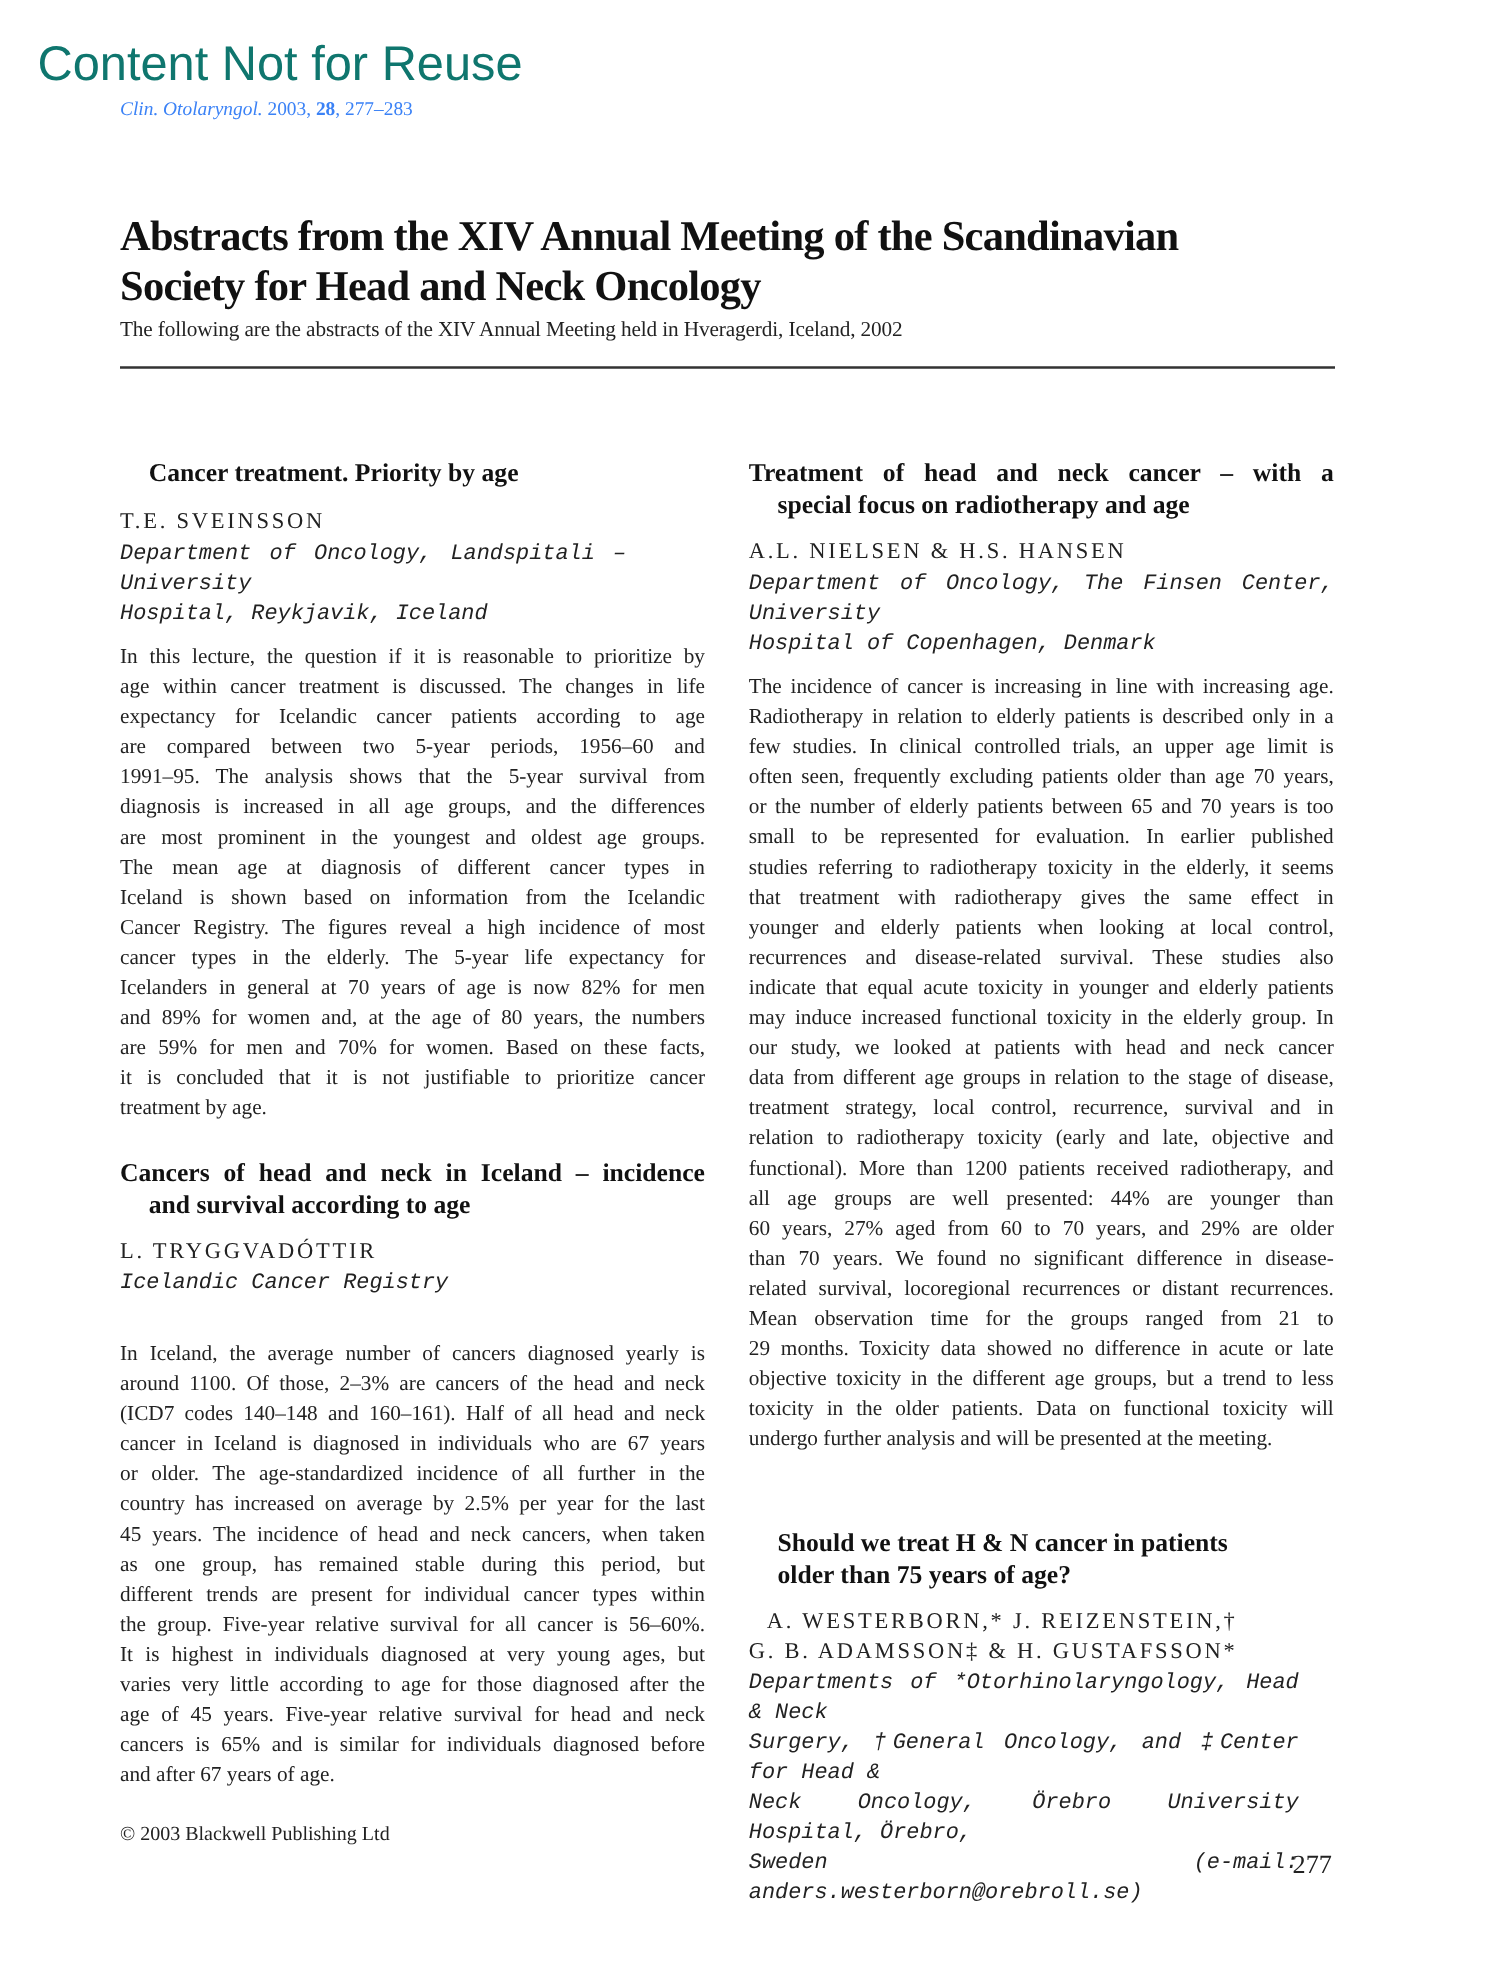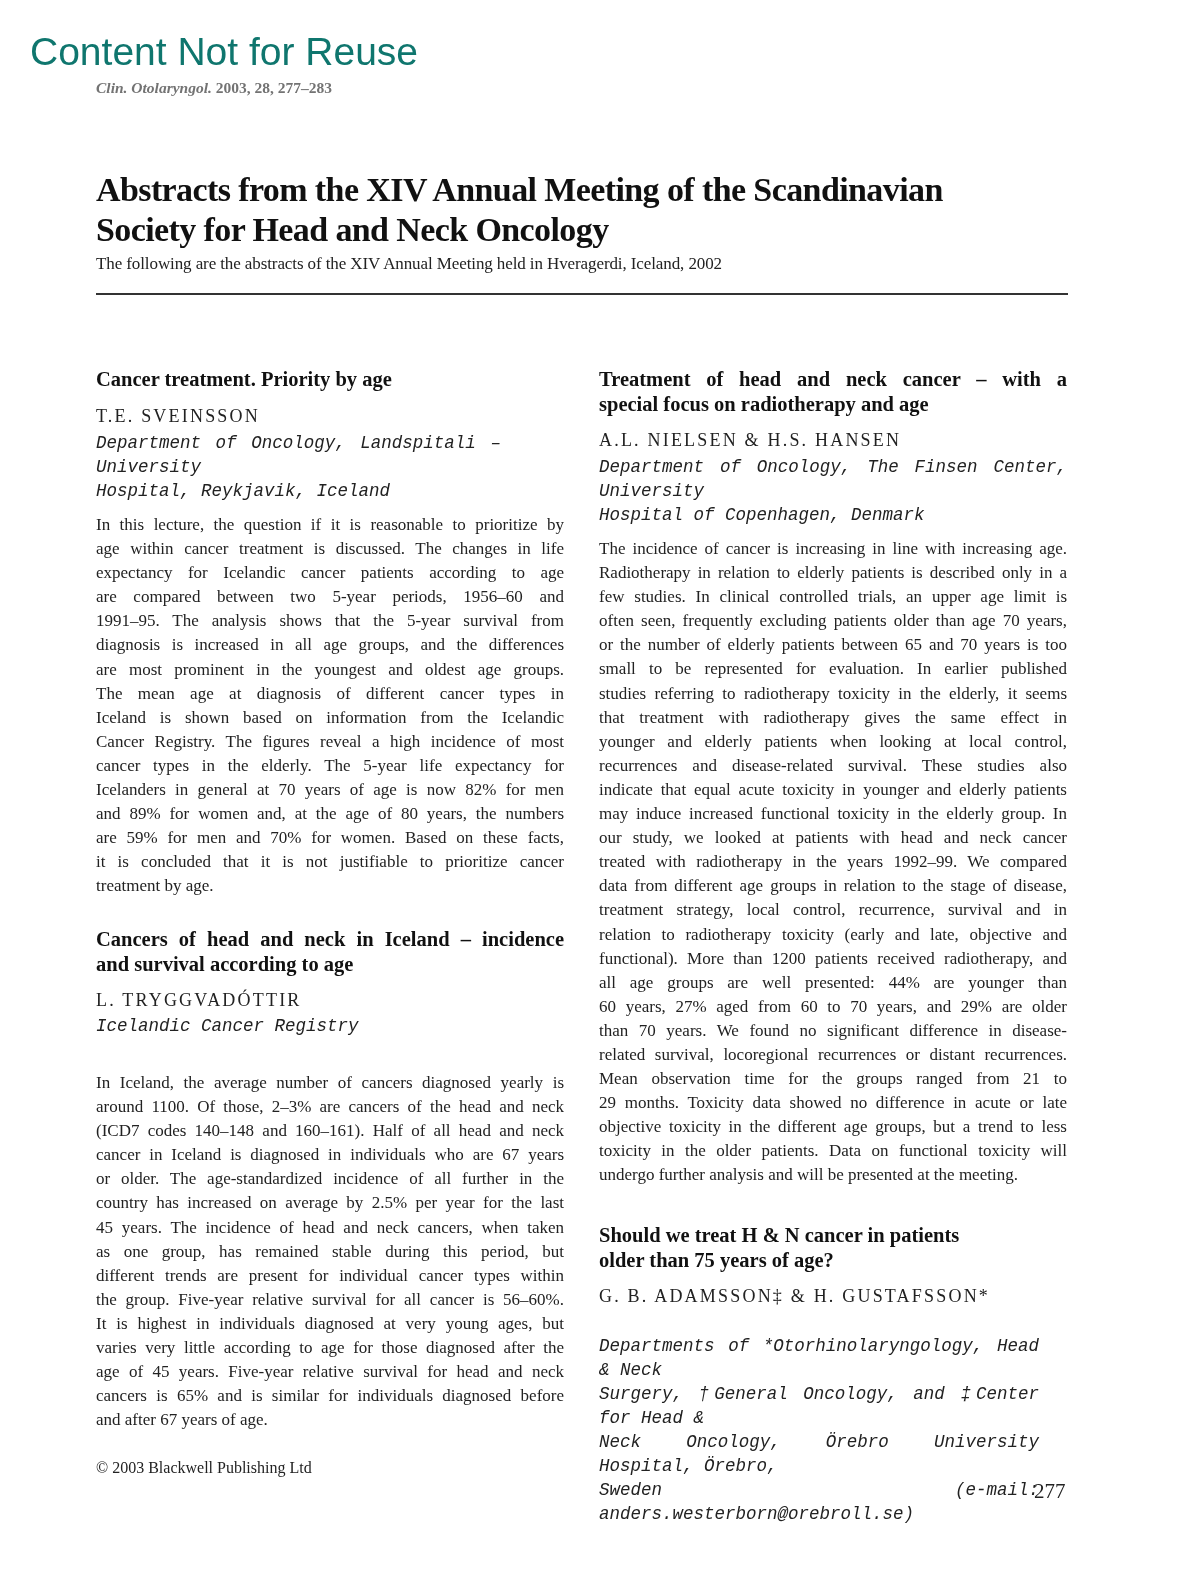--- a/index.html
+++ b/index.html
@@ -1,30 +1,30 @@
 <!DOCTYPE html>
 <html><head>
 <meta charset="utf-8">
 <style>
   html, body { margin: 0; padding: 0; background: #ffffff; }
   body { width: 1200px; height: 1577px; position: relative; overflow: hidden;
          font-family: "Liberation Serif", "DejaVu Serif", serif; color: #1a1a1a; }
   .watermark { position: absolute; left: 30px; top: 30px; font-family: "Liberation Sans", sans-serif;
                font-size: 39px; color: #0f766e; letter-spacing: 0px; }
-  .journal { position: absolute; left: 96px; top: 79px; font-size: 15.5px; color: #737373; font-weight: bold; }
+  .journal { position: absolute; left: 96px; top: 79px; font-size: 15.5px; color: #3b82f6; }
   .journal i { font-style: italic; }
   .title { position: absolute; left: 96px; top: 170px; width: 980px; font-size: 34px; font-weight: bold;
            line-height: 40px; letter-spacing: -0.6px; color: #111; }
   .subtitle { position: absolute; left: 96px; top: 254px; font-size: 17px; color: #222; letter-spacing: -0.1px; }
   .rule { position: absolute; left: 96px; top: 293px; width: 972px; height: 2px; background: #333; }
 
   .ab-title { position: absolute; font-size: 20.5px; font-weight: bold; line-height: 25px; color: #111;
               text-align: justify; text-align-last: left; width: 468px; }
   .ab-title .ln { display: block; text-align: justify; text-align-last: justify; }
-  .ab-title .ln.last { text-align-last: left; }
+  .ab-title .ln.last { text-align-last: left; margin-left: 23px; }
   .authors { position: absolute; font-size: 18px; letter-spacing: 2.2px; color: #222; line-height: 24px; text-align: right; }
   .affil { position: absolute; font-size: 17.5px; font-style: italic; line-height: 24px; color: #222; width: 470px; }
   .affil .ln { display: block; text-align: justify; text-align-last: justify; font-family: Liberation Mono, monospace; }
   .affil .ln.last { text-align-last: left; }
   .body-text { position: absolute; font-size: 17px; line-height: 24.1px; color: #222; width: 468px; }
   .body-text .ln { display: block; text-align: justify; text-align-last: justify; white-space: nowrap; }
   .body-text .ln.last { text-align-last: left; }
 
   .footer-left { position: absolute; left: 96px; top: 1459px; font-size: 16px; color: #222; }
   .footer-right { position: absolute; left: 1034px; top: 1455px; font-size: 21px; color: #222; margin-top: 24px; }
@@ -121,21 +121,20 @@
       <span class="ln">often seen, frequently excluding patients older than age 70 years,</span>
       <span class="ln">or the number of elderly patients between 65 and 70 years is too</span>
       <span class="ln">small to be represented for evaluation. In earlier published</span>
       <span class="ln">studies referring to radiotherapy toxicity in the elderly, it seems</span>
       <span class="ln">that treatment with radiotherapy gives the same effect in</span>
       <span class="ln">younger and elderly patients when looking at local control,</span>
       <span class="ln">recurrences and disease-related survival. These studies also</span>
       <span class="ln">indicate that equal acute toxicity in younger and elderly patients</span>
       <span class="ln">may induce increased functional toxicity in the elderly group. In</span>
       <span class="ln">our study, we looked at patients with head and neck cancer</span>
-      <span class="ln">treated with radiotherapy in the years 1992–99. We compared</span>
       <span class="ln">data from different age groups in relation to the stage of disease,</span>
       <span class="ln">treatment strategy, local control, recurrence, survival and in</span>
       <span class="ln">relation to radiotherapy toxicity (early and late, objective and</span>
       <span class="ln">functional). More than 1200 patients received radiotherapy, and</span>
       <span class="ln">all age groups are well presented: 44% are younger than</span>
       <span class="ln">60 years, 27% aged from 60 to 70 years, and 29% are older</span>
       <span class="ln">than 70 years. We found no significant difference in disease-</span>
       <span class="ln">related survival, locoregional recurrences or distant recurrences.</span>
       <span class="ln">Mean observation time for the groups ranged from 21 to</span>
       <span class="ln">29 months. Toxicity data showed no difference in acute or late</span>
@@ -144,20 +143,21 @@
       <span class="ln last">undergo further analysis and will be presented at the meeting.</span>
     </div>
 </section>
 
 <section>
   <div class="ab-title" style="left:599px; top:1223px; width:400px;">
     <span class="ln last">Should we treat H &amp; N cancer in patients</span>
     <span class="ln last">older than 75 years of age?</span>
   </div>
   <div class="authors" style="left:599px; top:1284px;">
+    <div>A. WESTERBORN,* J. REIZENSTEIN,†</div>
     <div>G. B. ADAMSSON‡ &amp; H. GUSTAFSSON*</div>
   </div>
   <div class="affil" style="left:599px; top:1334px; width:440px;">
     <span class="ln last">Departments of *Otorhinolaryngology, Head &amp; Neck</span>
     <span class="ln last">Surgery, †General Oncology, and ‡Center for Head &amp;</span>
     <span class="ln last">Neck Oncology, Örebro University Hospital, Örebro,</span>
     <span class="ln last">Sweden (e-mail: anders.westerborn@orebroll.se)</span>
   </div>
 </section>
 

